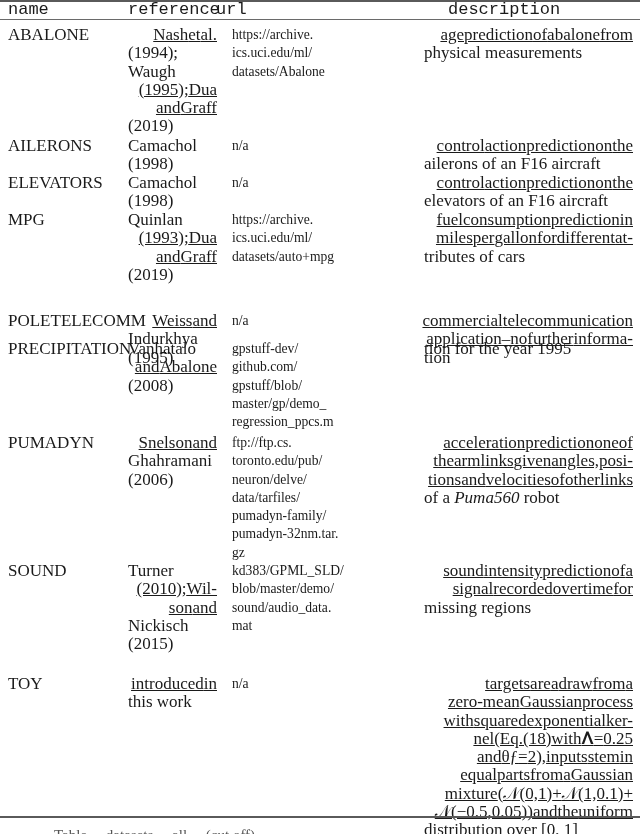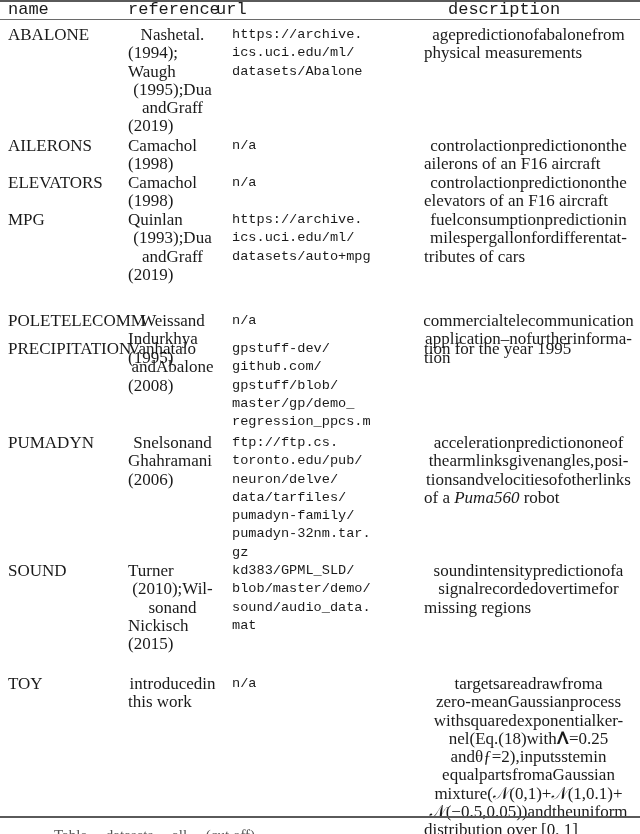--- a/index.html
+++ b/index.html
@@ -7,24 +7,24 @@
          font-family:"Liberation Serif","DejaVu Serif",serif; color:#1a1a1a; }
   .rule { position:absolute; left:0; width:640px; background:#5a5a5a; }
   .rule.top { top:0; height:2px; }
   .rule.mid { top:19px; height:1px; background:#6a6a6a; }
   .rule.bot { top:816px; height:2px; }
   .hdr { position:absolute; top:1px; font-size:17px; line-height:18px;font-family:Liberation Mono, monospace; }
   .row { position:absolute; left:0; width:640px; }
   .cell { position:absolute; top:0; font-size:17px; line-height:18.3px; }
   .c-name { left:8px; width:118px; }
   .c-ref { left:128px; width:89px; text-align:justify; }
-  .c-url { left:232px; width:160px; font-family:Liberation Mono, monospace; font-size:13.6px; white-space:pre; }
+  .c-url { left:232px; width:160px; font-family:Liberation Serif, serif; font-size:13.6px; white-space:pre; }
   .c-desc { left:424px; width:209px; text-align:justify; }
   .line { display:block; height:18.3px; white-space:nowrap; }
-  .jl { display:flex; justify-content:center; white-space:nowrap; height:18.3px; }
+  .jl { display:flex; justify-content:flex-end; white-space:nowrap; height:18.3px;text-decoration:underline; }
   .caption { position:absolute; top:826px; left:54px; font-size:15px; color:#555; white-space:nowrap;
              height:8px; overflow:hidden; line-height:18px; }
   .caption span { position:relative; top:0; }
   i { font-style:italic; }
 </style>
 </head>
 <body>
 
 <div class="rule top"></div>
 <div class="hdr" style="left:8px">name</div>

